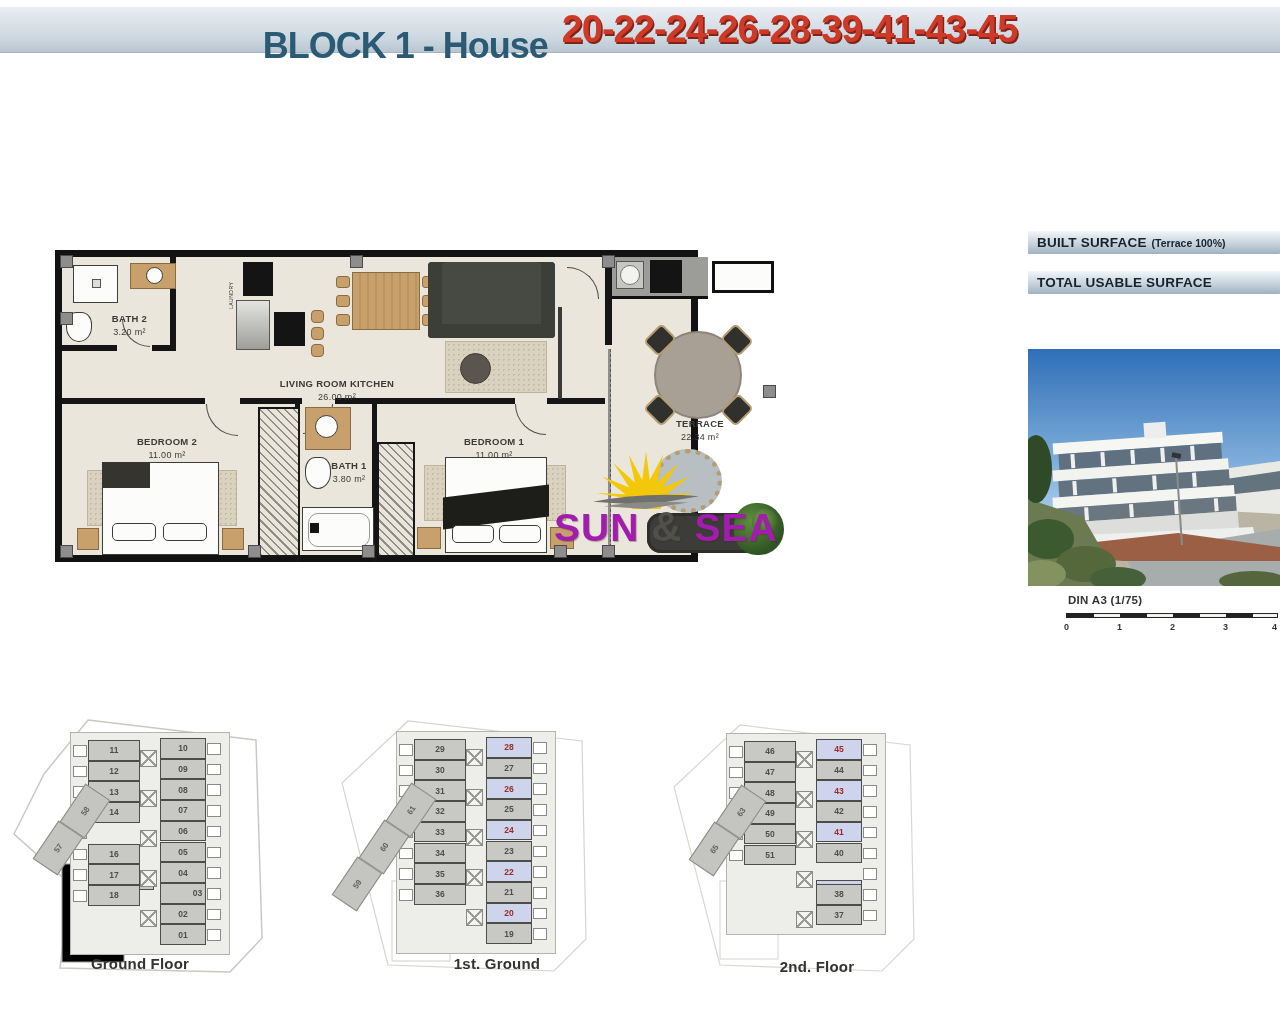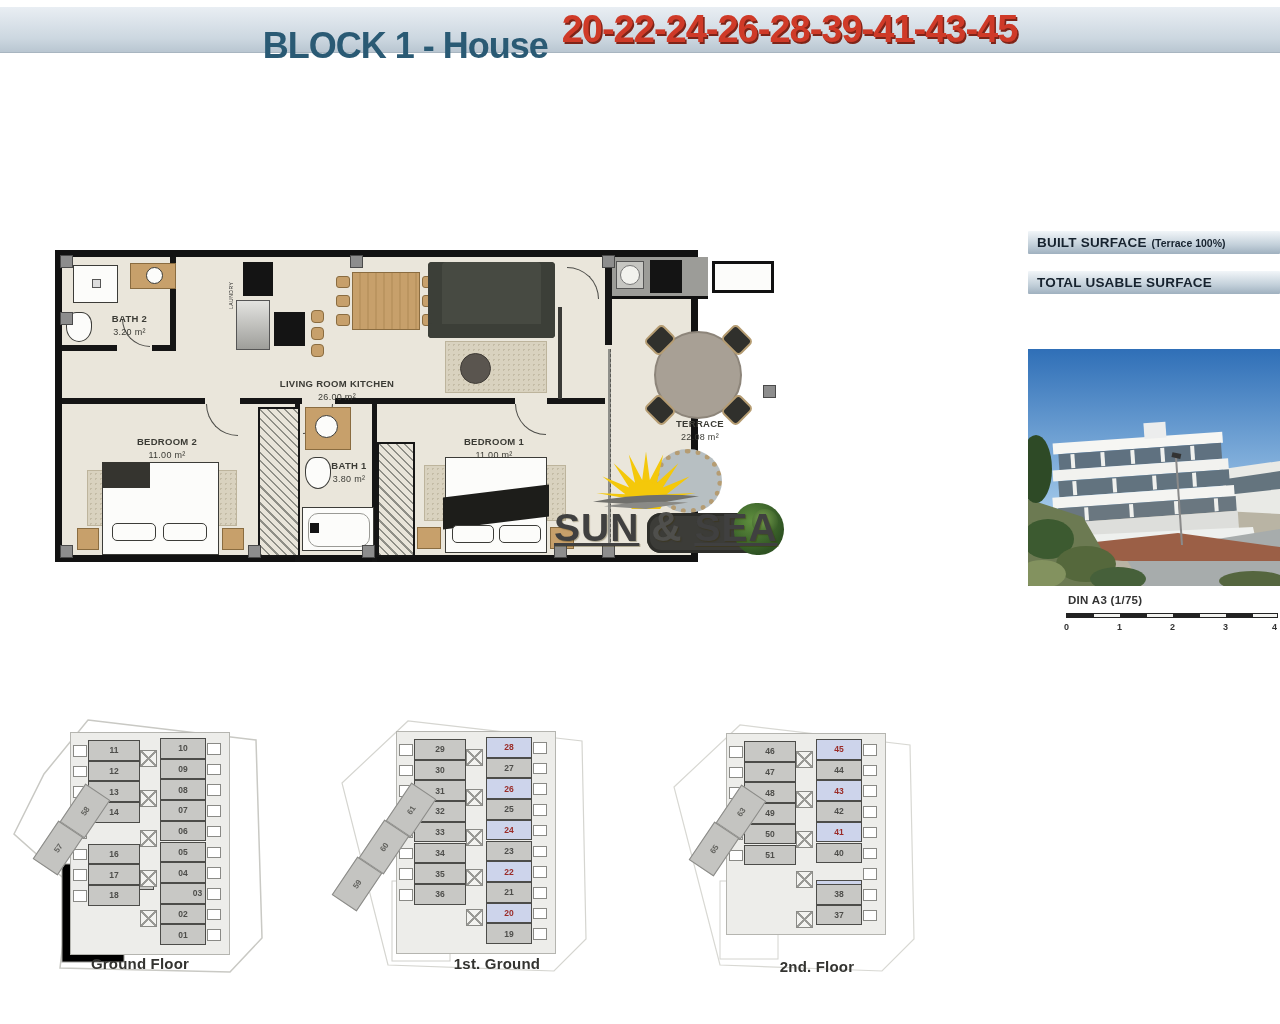--- a/index.html
+++ b/index.html
@@ -33,21 +33,21 @@
   .rug{background:#d9d2bf;background-image:radial-gradient(#c4bca6 1px,transparent 1px);background-size:5px 5px;
     border:1px solid #bdb49c;box-sizing:border-box;}
   .circle{border-radius:50%;}
   .stool{position:absolute;width:13px;height:13px;border-radius:4px;background:#c7a06b;border:1px solid #8a6c40;box-sizing:border-box;}
   .chair{position:absolute;width:14px;height:12px;border-radius:3px;background:#c7a06b;border:1px solid #8a6c40;box-sizing:border-box;}
   .tchair{position:absolute;width:26px;height:22px;border-radius:5px;background:#30302c;border:2px solid #b59c72;box-sizing:border-box;}
   .vtext{writing-mode:vertical-rl;transform:rotate(180deg);font-size:5px;color:#222;letter-spacing:.5px;}
   
   #wm-text{font-size:39px;font-weight:700;letter-spacing:1px;white-space:nowrap;
     text-shadow:1px 1px 1px rgba(60,50,0,.35);}
-  #wm-text .gold{color:#404040;text-decoration:underline;}
+  #wm-text .gold{color:#a21caf;}
   #wm-text .amp{color:#4f4f4c;font-size:42px;}
   
   #scalebar{height:5px;background:repeating-linear-gradient(90deg,#222 0 26.5px,#f2f2ef 26.5px 53px);
     border:1px solid #222;box-sizing:border-box;}
   .tick{position:absolute;font-size:9px;color:#333;font-weight:600;}
   #din-label{font-size:11.5px;font-weight:700;color:#333;letter-spacing:.3px;}
   
   .miniplan{position:absolute;width:240px;height:266px;overflow:visible;}
   .unit{position:absolute;background:#c8c8c5;border:1px solid #4c4c49;box-sizing:border-box;
     display:flex;align-items:center;justify-content:center;font-size:8.5px;font-weight:700;color:#4e4e4b;}
@@ -187,21 +187,21 @@
     <div class="room-label" style="left:237px;top:202px;width:100px;">
       <span>BATH 1</span><br>
       <span class="area">3.80 m²</span>
     </div>
     <div class="room-label" style="left:372px;top:178px;width:120px;">
       <span>BEDROOM 1</span><br>
       <span class="area">11.00 m²</span>
     </div>
     <div class="room-label" style="left:588px;top:160px;width:100px;">
       <span>TERRACE</span><br>
-      <span class="area">22.08 m²</span>
+      <span class="area">22.34 m²</span>
     </div>
 
     <svg class="abs" style="left:500px;top:188px;width:168px;height:64px;" viewBox="0 0 120 70">
       <polygon fill="#f4c80a" points="5.8,52.5 37.4,53.8 12.4,34.5 41.6,46.6 24.6,19.9 48,41.2 41.2,10.3 55.8,38.4 60,7 64.2,38.4 78.8,10.3 72,41.2 95.4,19.9 78.4,46.6 107.6,34.5 82.6,53.8 114.2,52.5 60,62"></polygon>
       <circle cx="60" cy="59" r="19" fill="#f4c80a"></circle>
       <path d="M2 62 Q60 51 118 56 L60 66 Z" fill="#70706c"></path>
       <path d="M14 67 Q60 60 106 63 L60 70 Z" fill="#8a8a86"></path>
     </svg>
     <div id="wm-text" class="abs" style="left:492px;top:246px;">
       <span class="gold">SUN</span>

